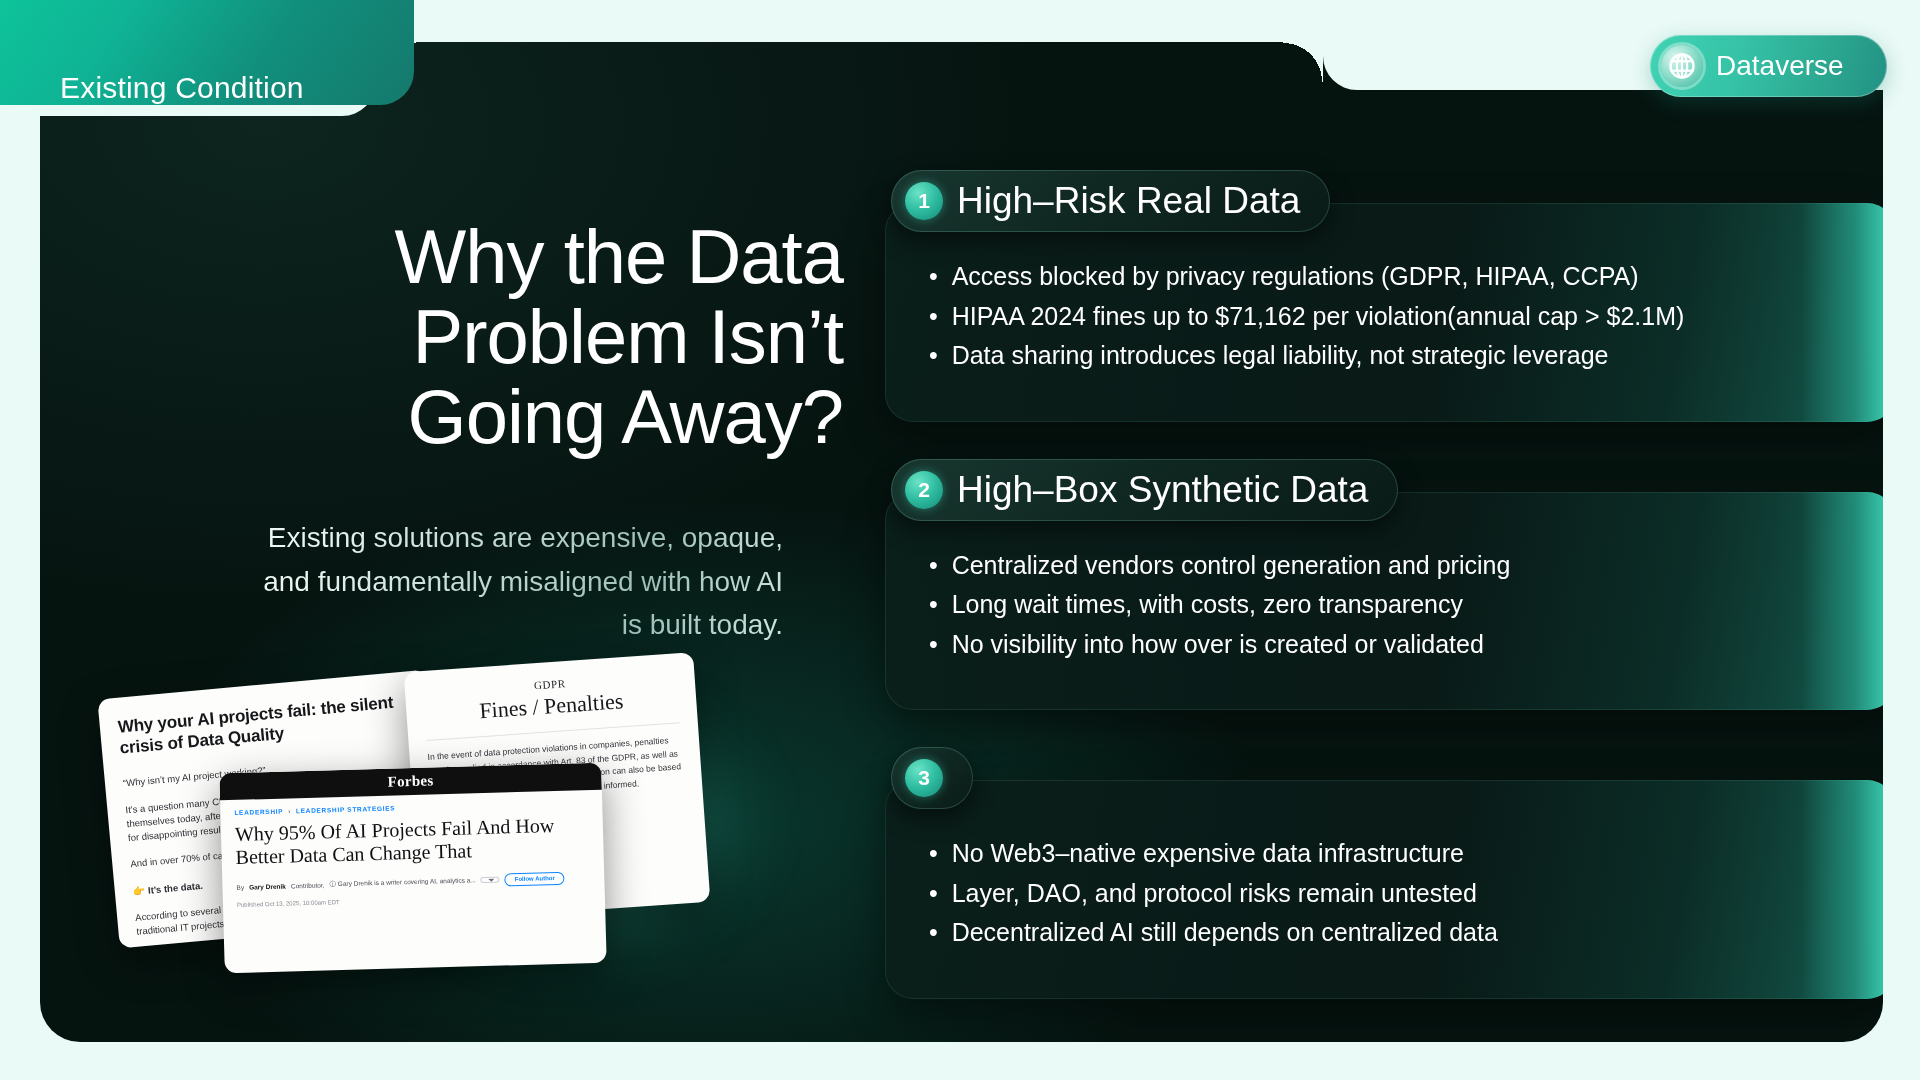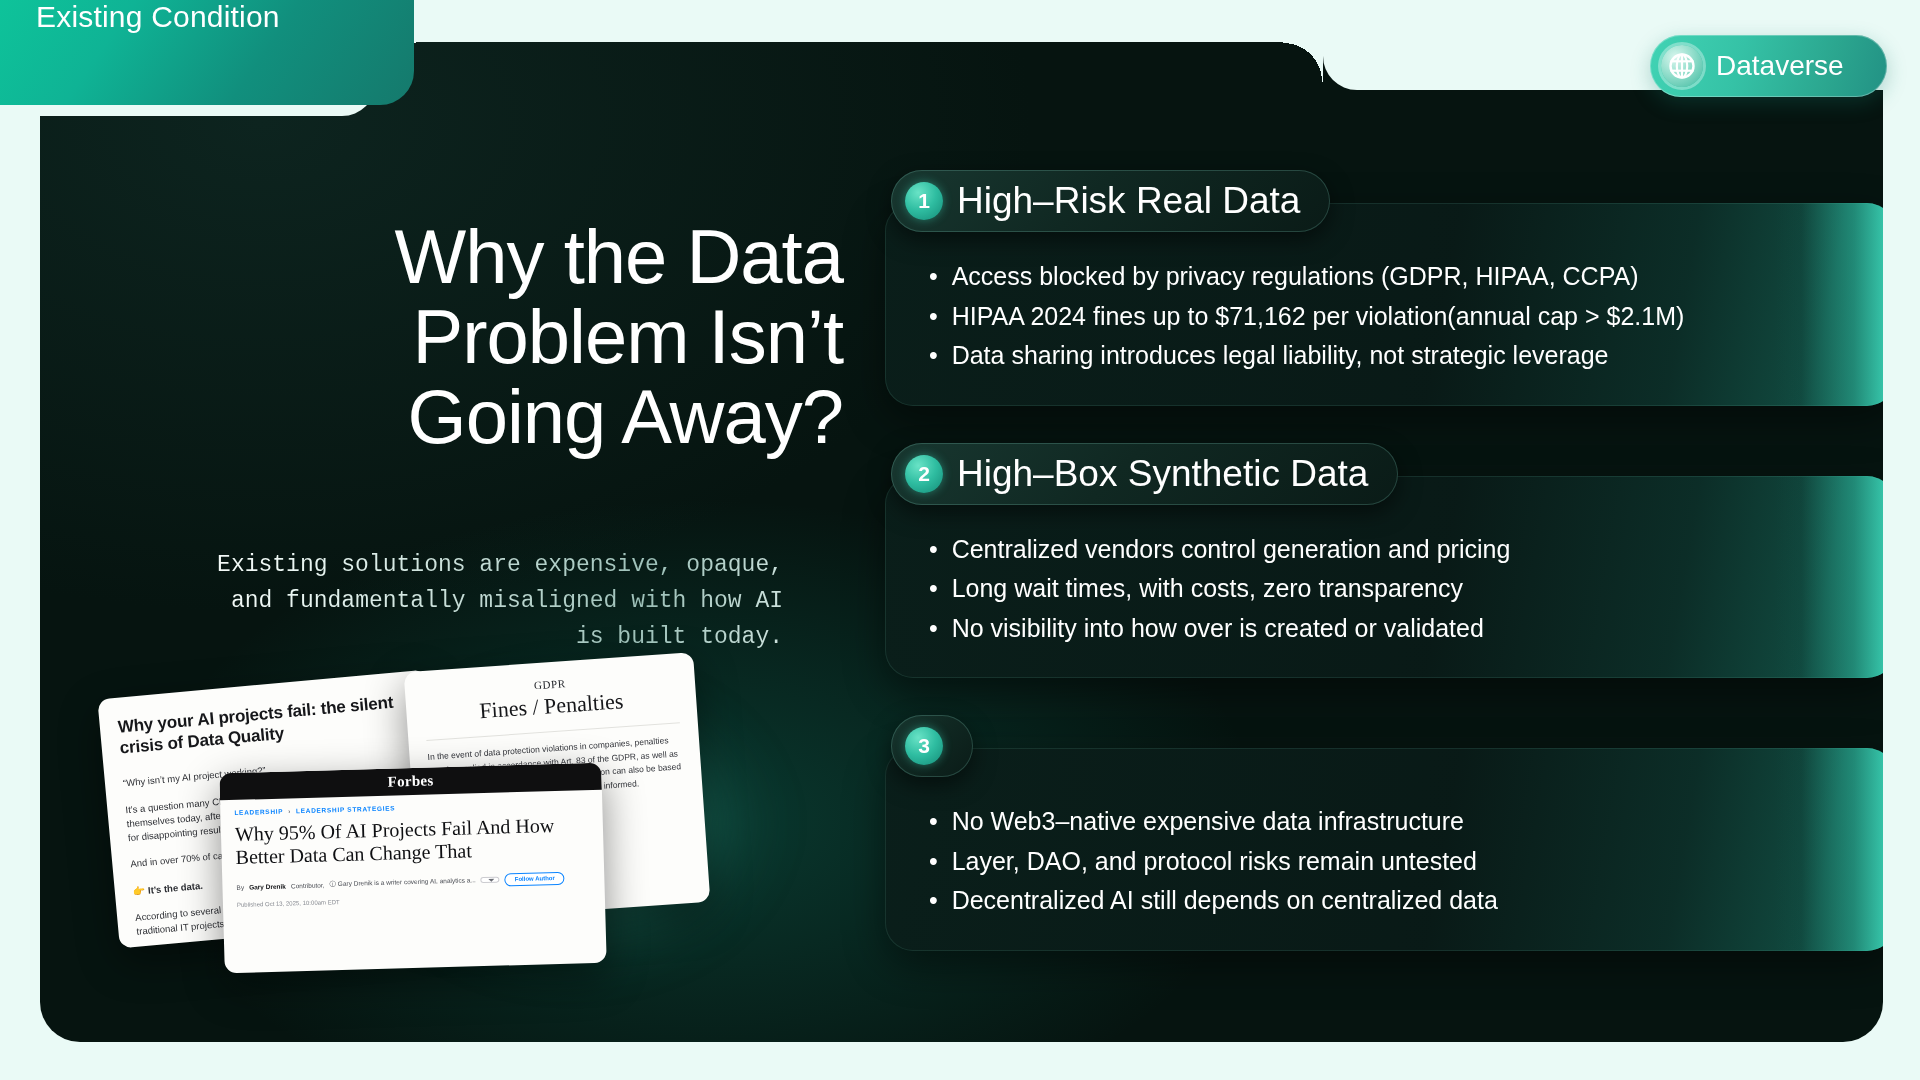--- a/index.html
+++ b/index.html
@@ -9,22 +9,22 @@
     font-family:"Liberation Sans", sans-serif;
     position:relative;
   }
 
   
   .tab {
     position:absolute; left:0; top:0;
     width:414px; height:105px;
     border-bottom-right-radius:34px;
     background:linear-gradient(125deg,#0ec39a 0%,#0fb395 28%,#118f7d 62%,#15796c 100%);
-    display:flex; align-items:flex-start;
-    padding-left:36px;
+    display:flex; align-items:flex-end;
+    padding-left:60px;
     z-index:30;
   }
   .tab-label { color:#fff; font-size:30px; font-weight:400; letter-spacing:.2px; }
 
   
   .badge {
     position:absolute; right:33px; top:35px;
     height:62px; min-width:237px;
     border-radius:40px;
     background:linear-gradient(105deg,#41d3b4 0%,#35c2a6 38%,#2ba68f 75%,#229184 100%);
@@ -89,28 +89,27 @@
   .left-col {
     position:absolute; left:103px; top:175px;
     width:700px; z-index:20;text-align:right;
   }
   .headline {
     font-size:76px; line-height:1.05; font-weight:300;
     color:#ffffff; letter-spacing:-1px;
     white-space:pre-line;
   }
   .subhead {
-    margin-top:92px;
-    font-size:23px; line-height:1.55; font-weight:300;
+    margin-top:60px;
+    font-size:28px; line-height:1.55; font-weight:300;
     max-width:640px;
     background:linear-gradient(100deg,#ffffff 0%,#e8f5f1 26%,#b9d4cd 58%,#9dc0b8 78%,#cfe4df 100%);
     -webkit-background-clip:text; background-clip:text;
     color:transparent; -webkit-text-fill-color:transparent;
     white-space:pre-line;
-    font-family:Liberation Mono, monospace;
   }
 
   
   .clip-glow {
     position:absolute; left:250px; top:530px;
     width:560px; height:420px;
     background:radial-gradient(ellipse 50% 50% at 50% 60%, rgba(150,255,232,.78) 0%, rgba(70,220,190,.34) 32%, rgba(20,120,104,.08) 62%, transparent 78%);
     filter:blur(18px);
     z-index:15;
   }
@@ -197,21 +196,21 @@
     width:38px; height:38px; border-radius:50%; flex:none;
     background:radial-gradient(circle at 35% 28%, #69e3c6 0%, #2fbda1 48%, #148b77 100%);
     color:#ffffff; font-size:21px; font-weight:700;
     display:flex; align-items:center; justify-content:center;
     box-shadow:0 0 10px rgba(60,210,180,.45);
   }
   .card-title { color:#fff; font-size:37px; font-weight:400; white-space:nowrap; }
 
   .card-body {
     position:relative; margin-top:-29px;
-    border-radius:28px; padding:54px 44px 30px 44px;
+    border-radius:28px; padding:54px 44px 46px 44px;
     min-height:200px;
     background:
       linear-gradient(100deg, rgba(10,30,26,.97) 0%, rgba(9,26,23,.97) 55%, rgba(12,46,40,.97) 78%, rgba(26,120,104,.55) 92%, rgba(52,200,172,.28) 100%);
     box-shadow:0 0 0 1px rgba(120,210,190,.12) inset, 0 14px 40px rgba(0,0,0,.45);
     overflow:hidden;
   }
   .card-body:after {
     content:""; position:absolute; right:0; top:0; bottom:0; width:120px;
     background:linear-gradient(270deg, rgba(64,226,195,.95) 0%, rgba(46,190,164,.55) 34%, rgba(20,90,80,.10) 78%, transparent 100%);
     pointer-events:none;

